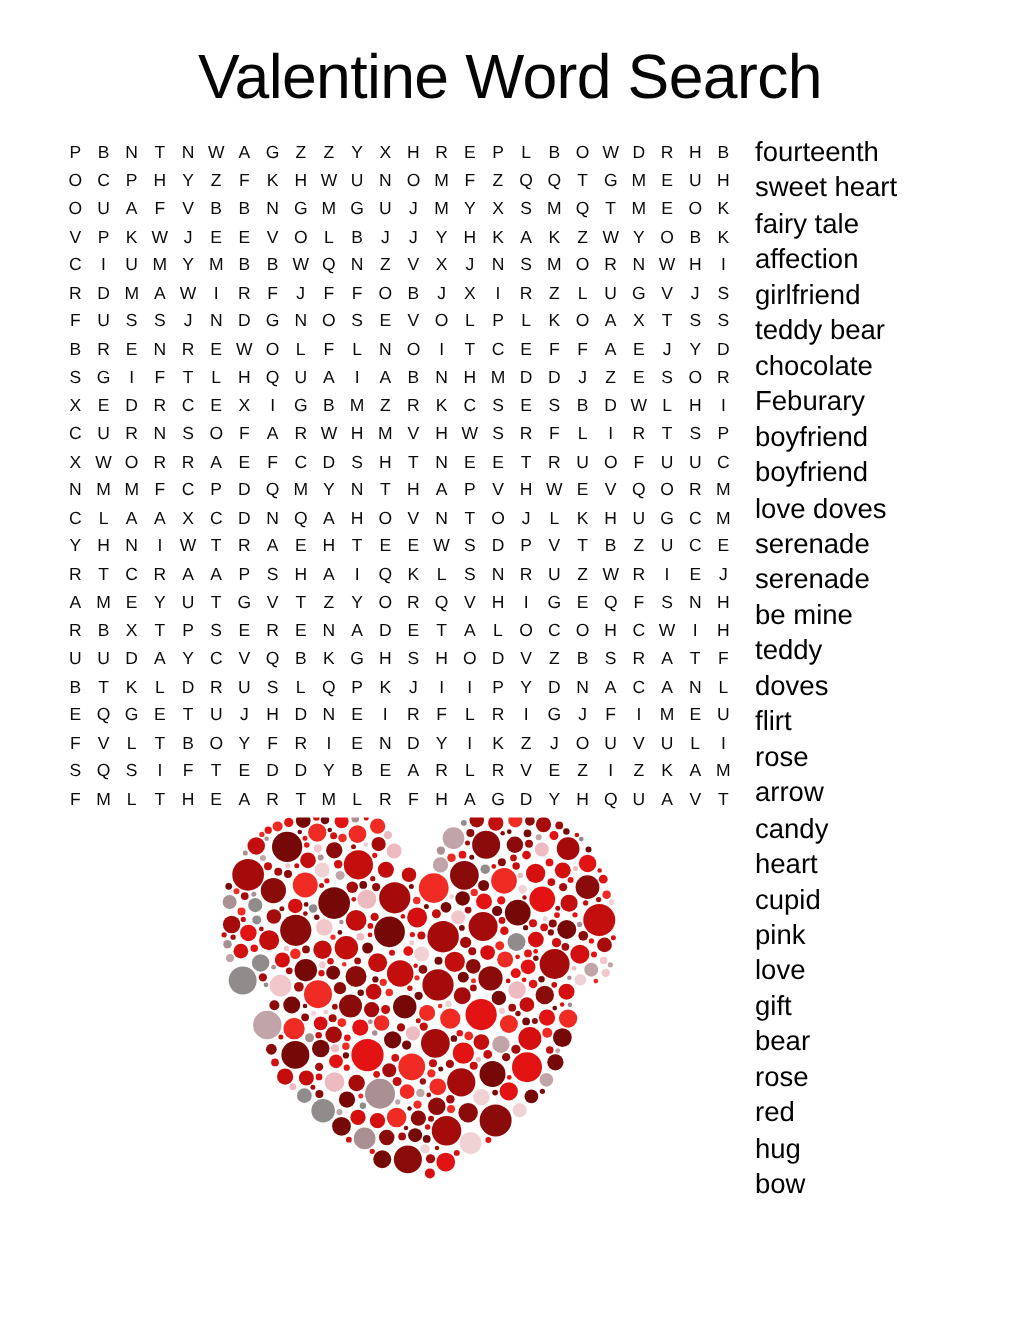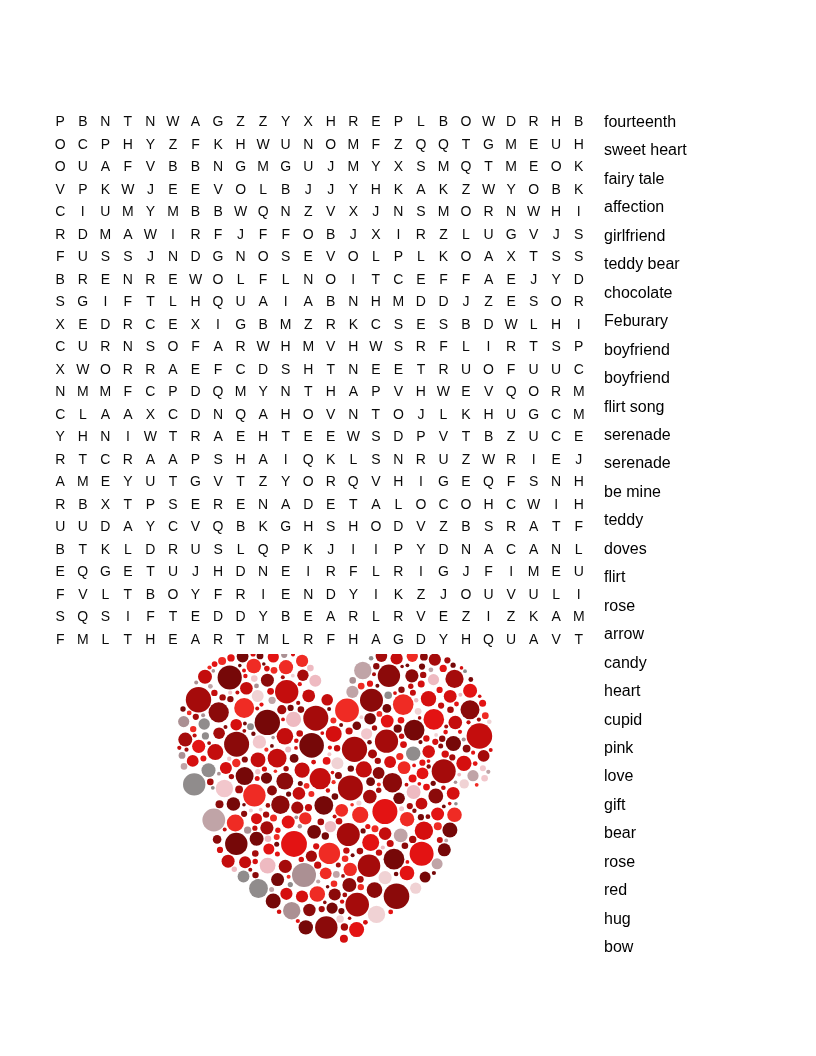--- a/index.html
+++ b/index.html
@@ -5,28 +5,29 @@
   html,body{margin:0;padding:0;background:#ffffff;}
   body{width:816px;height:1056px;position:relative;font-family:"Liberation Sans",sans-serif;color:#000;}
   .page{position:absolute;left:0;top:0;width:816px;height:1056px;background:#fff;overflow:hidden;}
   .title{position:absolute;left:0;top:33px;width:100%;margin:0;text-align:center;
          font-size:50px;line-height:1.15;font-weight:400;color:#050505;letter-spacing:-0.5px;}
   .grid{position:absolute;left:49px;top:110px;width:541px;height:540px;
         display:grid;grid-template-columns:repeat(24,1fr);grid-template-rows:repeat(24,1fr);}
   .cell{display:flex;align-items:center;justify-content:center;
         font-size:14px;font-weight:400;color:#0a0a0a;}
   .words{position:absolute;left:604px;top:108px;margin:0;padding:0;list-style:none;}
-  .words li{font-size:16px;line-height:28.45px;color:#000;white-space:nowrap;}
+  .words li{font-size:22px;line-height:28.45px;color:#000;white-space:nowrap;}
   .heart{position:absolute;left:175px;top:654px;width:320px;height:312px;}
   .heart svg{display:block;width:320px;height:312px;}
 </style>
 </head>
 <body>
 
 <div class="page">
+  <h1 class="title">Valentine Word Search</h1>
   <div class="grid">
       <div class="cell">P</div>
       <div class="cell">B</div>
       <div class="cell">N</div>
       <div class="cell">T</div>
       <div class="cell">N</div>
       <div class="cell">W</div>
       <div class="cell">A</div>
       <div class="cell">G</div>
       <div class="cell">Z</div>
@@ -602,21 +603,21 @@
       <li>fourteenth</li>
       <li>sweet heart</li>
       <li>fairy tale</li>
       <li>affection</li>
       <li>girlfriend</li>
       <li>teddy bear</li>
       <li>chocolate</li>
       <li>Feburary</li>
       <li>boyfriend</li>
       <li>boyfriend</li>
-      <li>flirt song</li>
+      <li>love doves</li>
       <li>serenade</li>
       <li>serenade</li>
       <li>be mine</li>
       <li>teddy</li>
       <li>doves</li>
       <li>flirt</li>
       <li>rose</li>
       <li>arrow</li>
       <li>candy</li>
       <li>heart</li>

